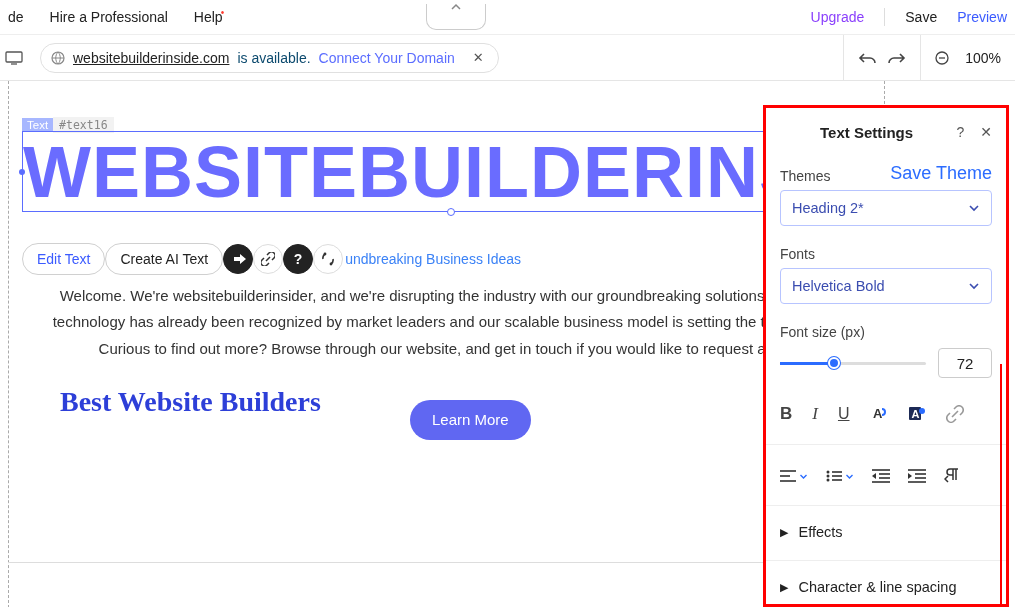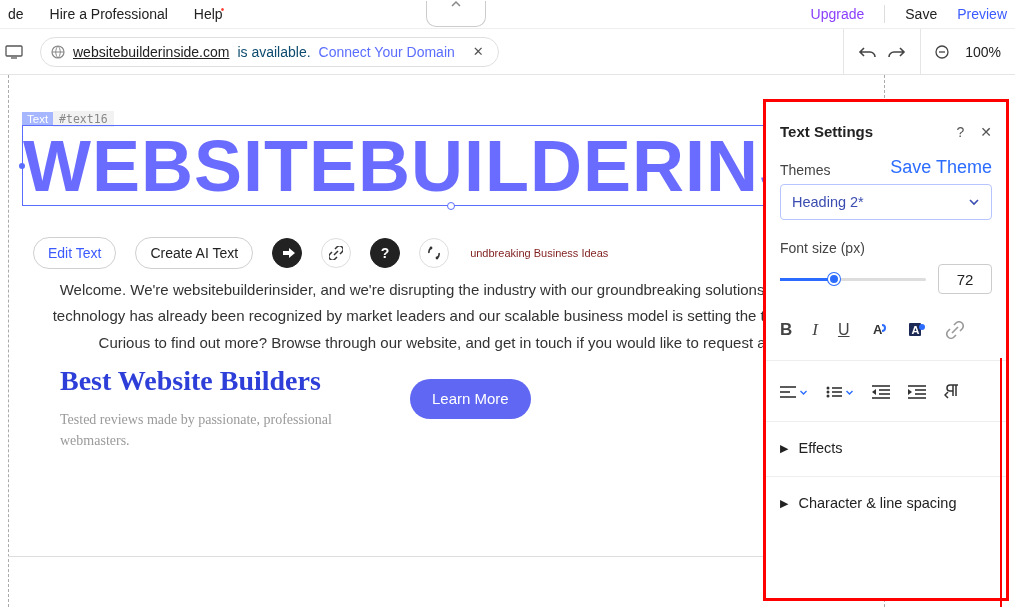--- a/index.html
+++ b/index.html
@@ -1,19 +1,19 @@
 <!DOCTYPE html>
 <html><head>
 <meta charset="utf-8">
 <style>
   * { box-sizing: border-box; margin: 0; padding: 0; }
   body { font-family: -apple-system, BlinkMacSystemFont, "Segoe UI", Helvetica, Arial, sans-serif; font-size: 14px; color: #222; overflow: hidden; width: 1015px; height: 607px; background: #fff; }
 
   
-  .topbar { display: flex; align-items: center; height: 29px; padding: 0 8px; border-bottom: 1px solid #eee; font-size: 14px; }
+  .topbar { display: flex; align-items: center; height: 35px; padding: 0 8px; border-bottom: 1px solid #eee; font-size: 14px; }
   .topbar .menu { display: flex; gap: 26px; }
   .topbar .menu span { cursor: pointer; }
   .help-dot { color: #ff3b30; font-size: 10px; position: relative; left: -2px; top: -6px;}
   .topbar .center-tab { margin-left: 200px; width: 60px; height: 26px; border: 1px solid #ccc; border-top: none; border-radius: 0 0 10px 10px; display: flex; align-items: flex-start; justify-content: center;}
   .topbar .center-tab svg { margin-top:-3px;}
   .topbar .spacer { flex: 1; }
   .topbar .right { display: flex; align-items: center; gap: 20px; }
   .upgrade { color: #8a3ffc; }
   .preview { color: #3b5bff; }
   .save { }
@@ -43,44 +43,44 @@
   .element-tag { position:absolute; left:22px; top:36px; display:flex; align-items:center; font-size:11.5px;}
   .tag-box{ background:#a7b7ff; color:#fff; padding:1px 5px;}
   .tag-id{ background:#f2f2f2; color:#888; padding:1px 6px; font-family: monospace;}
 
   .sel-text { position: absolute; left: 22px; top: 50px; right: 135px; border: 1px solid #5b6dff; padding: 4px 0 2px 0; }
   .sel-text .bigtxt { font-family: Arial, Helvetica, sans-serif; font-size: 72px; font-weight: 800; color: #6a6cff; letter-spacing: 1px; line-height: 1.02; white-space: nowrap; overflow:hidden;}
   .mid-handle{ position:absolute; left:50%; bottom:-5px; width:8px;height:8px;border:1px solid #5b6dff; background:#fff; border-radius:50%; transform:translateX(-50%);}
   .left-handle{ position:absolute; left:-4px; top:50%; width:6px;height:6px; background:#5b6dff; border-radius:50%; transform:translateY(-50%);}
 
   
-  .minitb { position: absolute; left: 33px; top: 162px; display:flex; align-items:center; gap:19px;}
+  .minitb { position: absolute; left: 22px; top: 162px; display:flex; align-items:center; gap:0;}
   .pillbtn { border:1px solid #d0d0d0; border-radius: 16px; height:32px; display:flex; align-items:center; padding:0 14px; background:#fff; cursor:pointer; font-size:14px; }
   .pillbtn.primary{ color:#3b5bff;}
   .circbtn { width:30px;height:30px;border-radius:50%; background:#fff;border:1px solid #ddd;display:flex;align-items:center;justify-content:center; cursor:pointer;}
   .circbtn.solid{ background:#222; color:#fff; border-color:#222;}
   .circbtn.solid2{ background:#222; color:#fff; border-color:#222;}
-  .minitb .tbtail { font-size:11px; font-weight:500; color:#7f1d1d; margin-left:2px;}
+  .minitb .tbtail { font-size:14px; font-weight:500; color:#3b82f6; margin-left:2px;}
 
   
   .pagecontent { position:absolute; left:30px; top:202px; right:160px; font-family: Arial, sans-serif; text-align:center;}
   .pagecontent p { font-size:15px; color:#333; line-height:1.75;}
-  .cards{ display:flex; gap:40px; margin-top:9px; text-align:left; padding-left:30px;}
+  .cards{ display:flex; gap:40px; margin-top:24px; text-align:left; padding-left:30px;}
   .cardL{ width:310px;}
   .cardL h3{ font-family: Georgia, "Times New Roman", serif; color:#2d3fd8; font-size:28px; font-weight:700; margin-bottom:12px;}
   .cardL .sub{ font-family: Georgia, serif; color:#333; font-size:15px; margin-bottom:12px;}
   .cardL .sml{ font-family: Georgia, serif; color:#9a9a9a; font-size:14px; line-height:1.5;}
   .learnbtn{ background:#6067f2; color:#fff; border:none; border-radius:22px; height:40px; padding:0 22px; font-size:15px; cursor:pointer; margin-top:14px;}
 
   .bottomline { position:absolute; left:8px; right:8px; bottom:50px; height:1px; background:#ddd;}
 
   
   .panel { position: absolute; right: 6px; top: 24px; width: 246px; bottom: 6px; background: #fff; border: 3px solid red; }
   .panel .inner { padding: 10px 14px; height:100%; overflow:hidden;}
-  .phead { display:flex; align-items:flex-end; justify-content:space-between; height:28px; margin-bottom:10px;}
+  .phead { display:flex; align-items:center; justify-content:space-between; height:28px; margin-bottom:10px;margin-left:40px;}
   .phead h4 { font-size:15px; font-weight:600;}
   .phead .ract { display:flex; gap:16px; align-items:center; color:#555;}
   .phead .ract span{ cursor:pointer;}
   .section-lbl { font-size:14px; color:#444; margin-top:12px;}
   .themehead{ display:flex; justify-content:space-between; align-items:flex-end;}
   .savetheme{ color:#2b6cff; font-size:18px; cursor:pointer;}
   .dropdown { margin-top:6px; border:1px solid #b7c4ff; border-radius:4px; height:36px; display:flex; align-items:center; justify-content:space-between; padding:0 11px; color:#3b4db0; cursor:pointer; font-size:14.5px;}
   .chev { color:#3b4db0;}
   .fontsize-row{ display:flex; align-items:center; gap:12px; margin-top:8px;}
   .slider { position:relative; flex:1; height:3px; background:#ddd; border-radius:2px;}
@@ -201,21 +201,20 @@
     <span class="tbtail">undbreaking Business Ideas</span>
   </div>
 
   <div class="pagecontent">
     <p>Welcome. We're websitebuilderinsider, and we're disrupting the industry with our groundbreaking solutions and busi</p>
     <p>technology has already been recognized by market leaders and our scalable business model is setting the trend for in</p>
     <p>Curious to find out more? Browse through our website, and get in touch if you would like to request a de</p>
     <div class="cards">
       <div class="cardL">
         <h3>Best Website Builders</h3>
-        <div class="sml">Tested reviews made by passionate, professional webmasters.</div>
       </div>
       <div>
         <button class="learnbtn">Learn More</button>
       </div>
     </div>
   </div>
 
   <div class="bottomline"></div>
 
   <div class="panel">
@@ -233,20 +232,27 @@
         <div class="section-lbl">Themes</div>
         <span class="savetheme">Save Theme</span>
       </div>
       <div class="dropdown">
         <span>Heading 2*</span>
         <svg class="chev" width="12" height="12" viewBox="0 0 12 12">
             <path d="M2 4 L6 8 L10 4" stroke="#3b4db0" stroke-width="1.6" fill="none"></path>
           </svg>
       </div>
 
+      <div class="section-lbl" style="margin-top:20px">Fonts</div>
+      <div class="dropdown">
+        <span>Helvetica Bold</span>
+        <svg class="chev" width="12" height="12" viewBox="0 0 12 12">
+            <path d="M2 4 L6 8 L10 4" stroke="#3b4db0" stroke-width="1.6" fill="none"></path>
+          </svg>
+      </div>
 
       <div class="section-lbl" style="margin-top:20px">Font size (px)</div>
       <div class="fontsize-row">
         <div class="slider">
           <div class="fill"></div>
             <div class="thumb"></div>
         </div>
         <div class="fsbox">72</div>
       </div>
 

